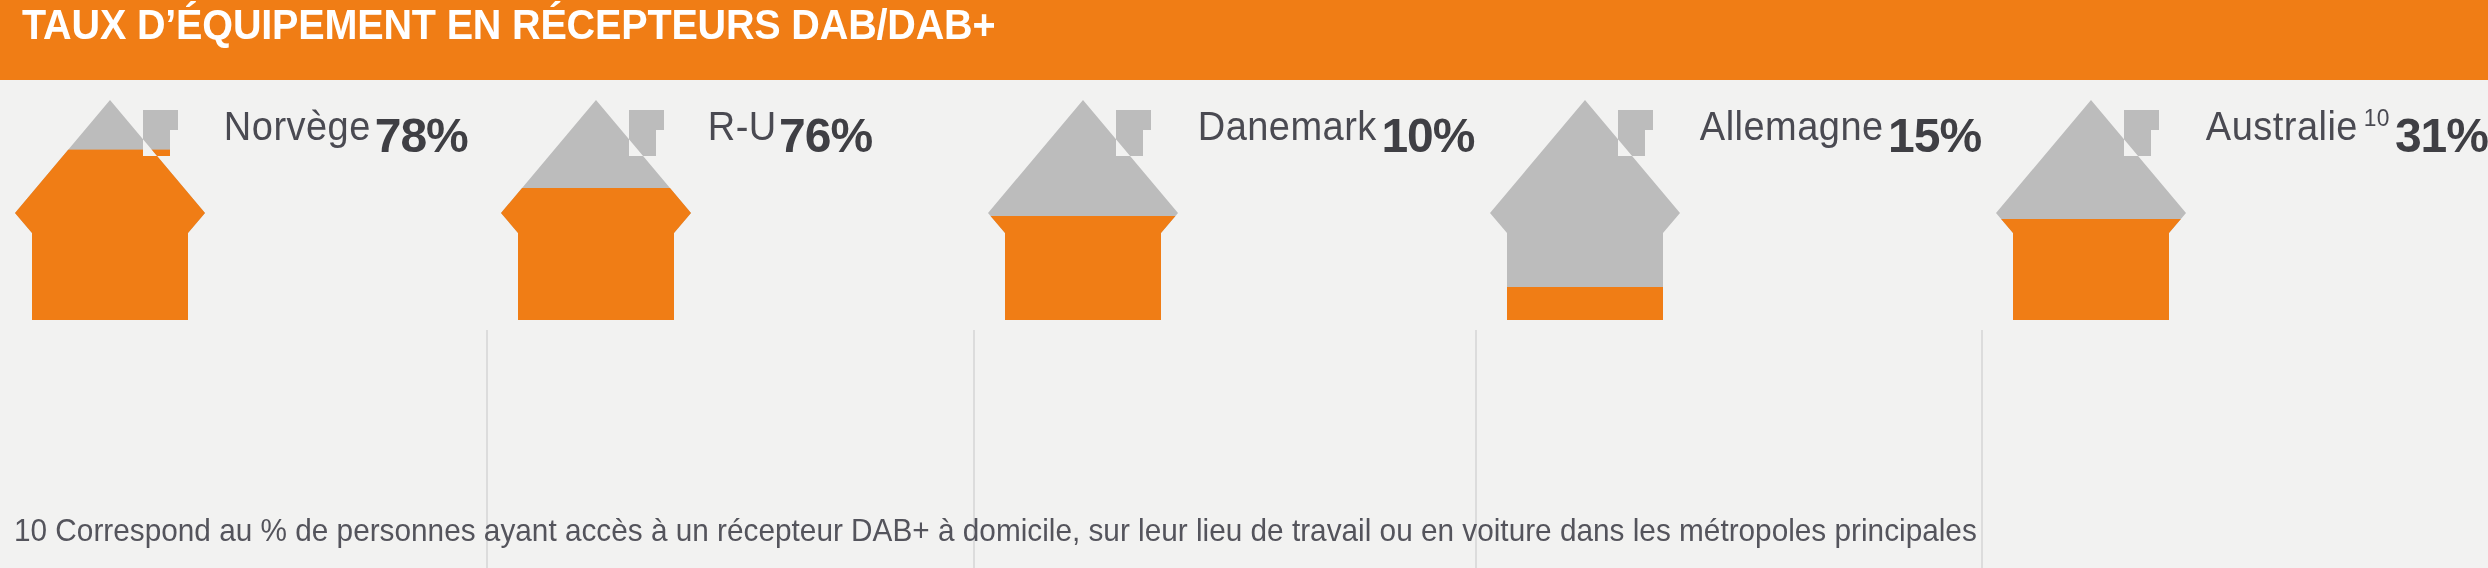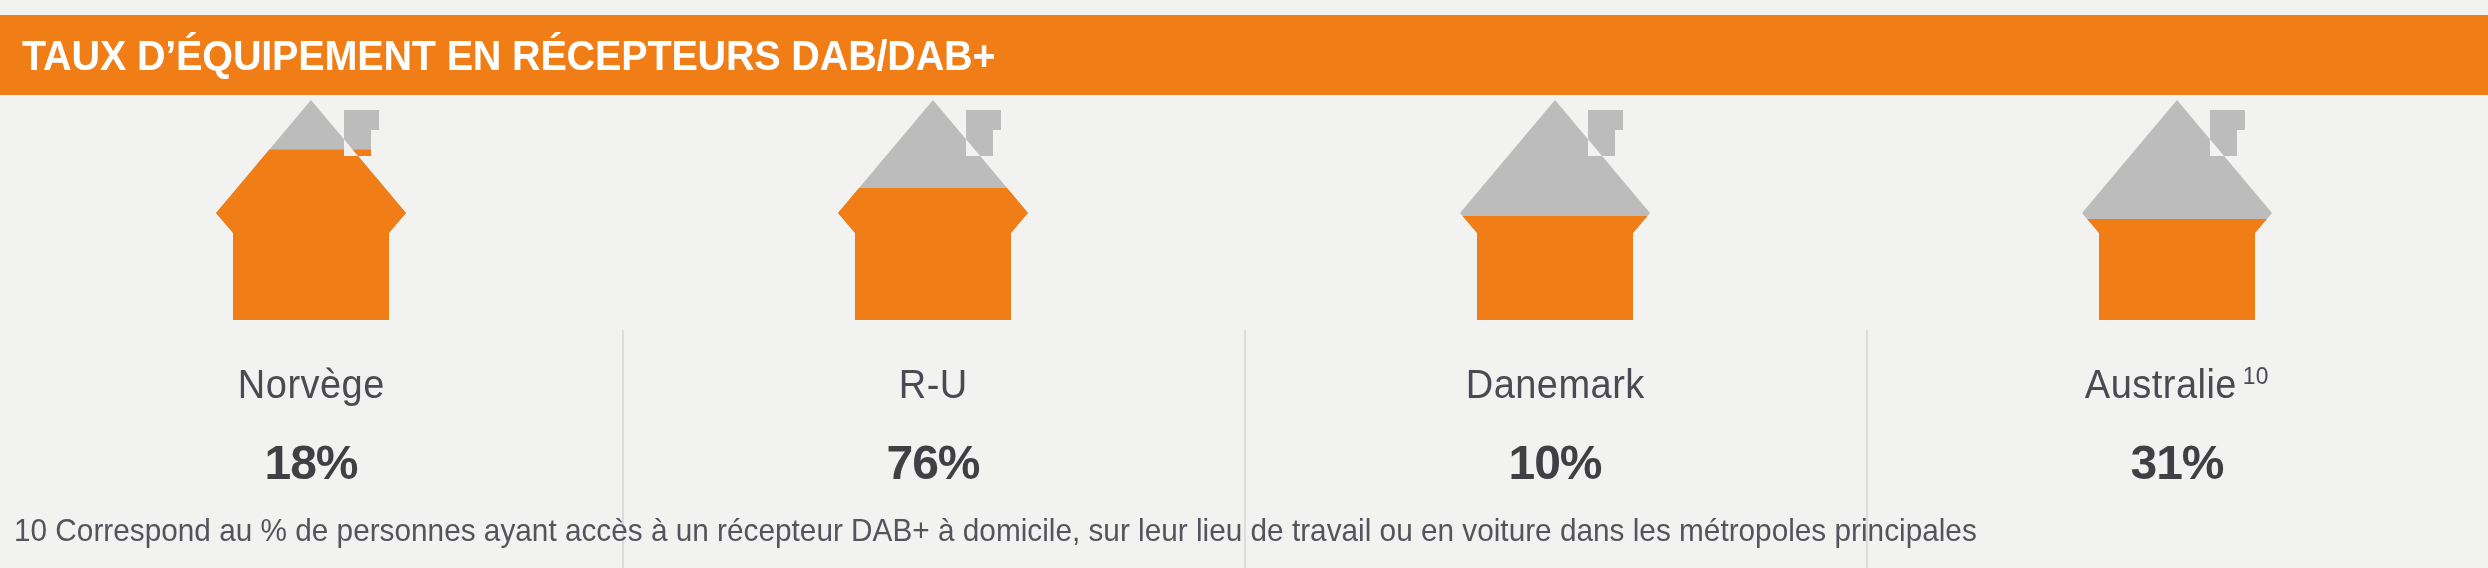--- a/index.html
+++ b/index.html
@@ -25,22 +25,20 @@
 
   
   .title-bar {
     position: absolute;
     left: 0;
     top: 0;
     width: 2488px;
     height: 80px;
     background: #f07d15;
     display: flex;
-    align-items: center;
-    margin-top: 15px;
   }
   .title-text {
     color: #ffffff;
     font-family: "Liberation Sans", sans-serif;
     font-size: 43px;
     font-weight: bold;
     letter-spacing: -0.2px;
     padding-left: 24px;
     transform: scaleX(0.92);
     transform-origin: left center;
@@ -56,22 +54,21 @@
     height: 410px;
     display: flex;
     flex-direction: row;
     align-items: stretch;
   }
 
   .column {
     position: relative;
     flex: 1 1 0;
     display: flex;
-    flex-direction: column;
-    align-items: center;
+    flex-direction: row;
   }
   
   .column + .column::before {
     content: "";
     position: absolute;
     left: 0;
     top: 250px;
     bottom: -78px;
     width: 2px;
     background: #dcdcdc;
@@ -149,21 +146,21 @@
                        M143 22 L143 68 L170 68 L170 42 L178 42 L178 22 Z"></path>
             </clipPath>
           </defs>
           <g clip-path="url(#clip-0)">
             <rect x="0" y="0" width="220" height="250" fill="#bcbcbc"></rect>
             <rect x="0" y="61.6" width="220" height="188.4" fill="#f07d15"></rect>
           </g>
         </svg>
       </div>
       <div class="country-label"><span>Norvège</span></div>
-      <div class="pct-value">18%</div>
+      <div class="pct-value">78%</div>
     </div>
 
     <div class="column">
       <div class="house-wrap">
         <svg viewBox="0 0 220 250">
           <defs>
             <clipPath id="clip-1">
               <path d="M110 12 L205 125 L188 145 L188 232 L32 232 L32 145 L15 125 Z
                        M143 22 L143 68 L170 68 L170 42 L178 42 L178 22 Z"></path>
             </clipPath>
@@ -190,20 +187,38 @@
           <g clip-path="url(#clip-2)">
             <rect x="0" y="0" width="220" height="250" fill="#bcbcbc"></rect>
             <rect x="0" y="128" width="220" height="122" fill="#f07d15"></rect>
           </g>
         </svg>
       </div>
       <div class="country-label"><span>Danemark</span></div>
       <div class="pct-value">10%</div>
     </div>
 
+    <div class="column">
+      <div class="house-wrap">
+        <svg viewBox="0 0 220 250">
+          <defs>
+            <clipPath id="clip-3">
+              <path d="M110 12 L205 125 L188 145 L188 232 L32 232 L32 145 L15 125 Z
+                       M143 22 L143 68 L170 68 L170 42 L178 42 L178 22 Z"></path>
+            </clipPath>
+          </defs>
+          <g clip-path="url(#clip-3)">
+            <rect x="0" y="0" width="220" height="250" fill="#bcbcbc"></rect>
+            <rect x="0" y="199" width="220" height="51" fill="#f07d15"></rect>
+          </g>
+        </svg>
+      </div>
+      <div class="country-label"><span>Allemagne</span></div>
+      <div class="pct-value">15%</div>
+    </div>
 
 
     <div class="column">
       <div class="house-wrap">
         <svg viewBox="0 0 220 250">
           <defs>
             <clipPath id="clip-5">
               <path d="M110 12 L205 125 L188 145 L188 232 L32 232 L32 145 L15 125 Z
                        M143 22 L143 68 L170 68 L170 42 L178 42 L178 22 Z"></path>
             </clipPath>

